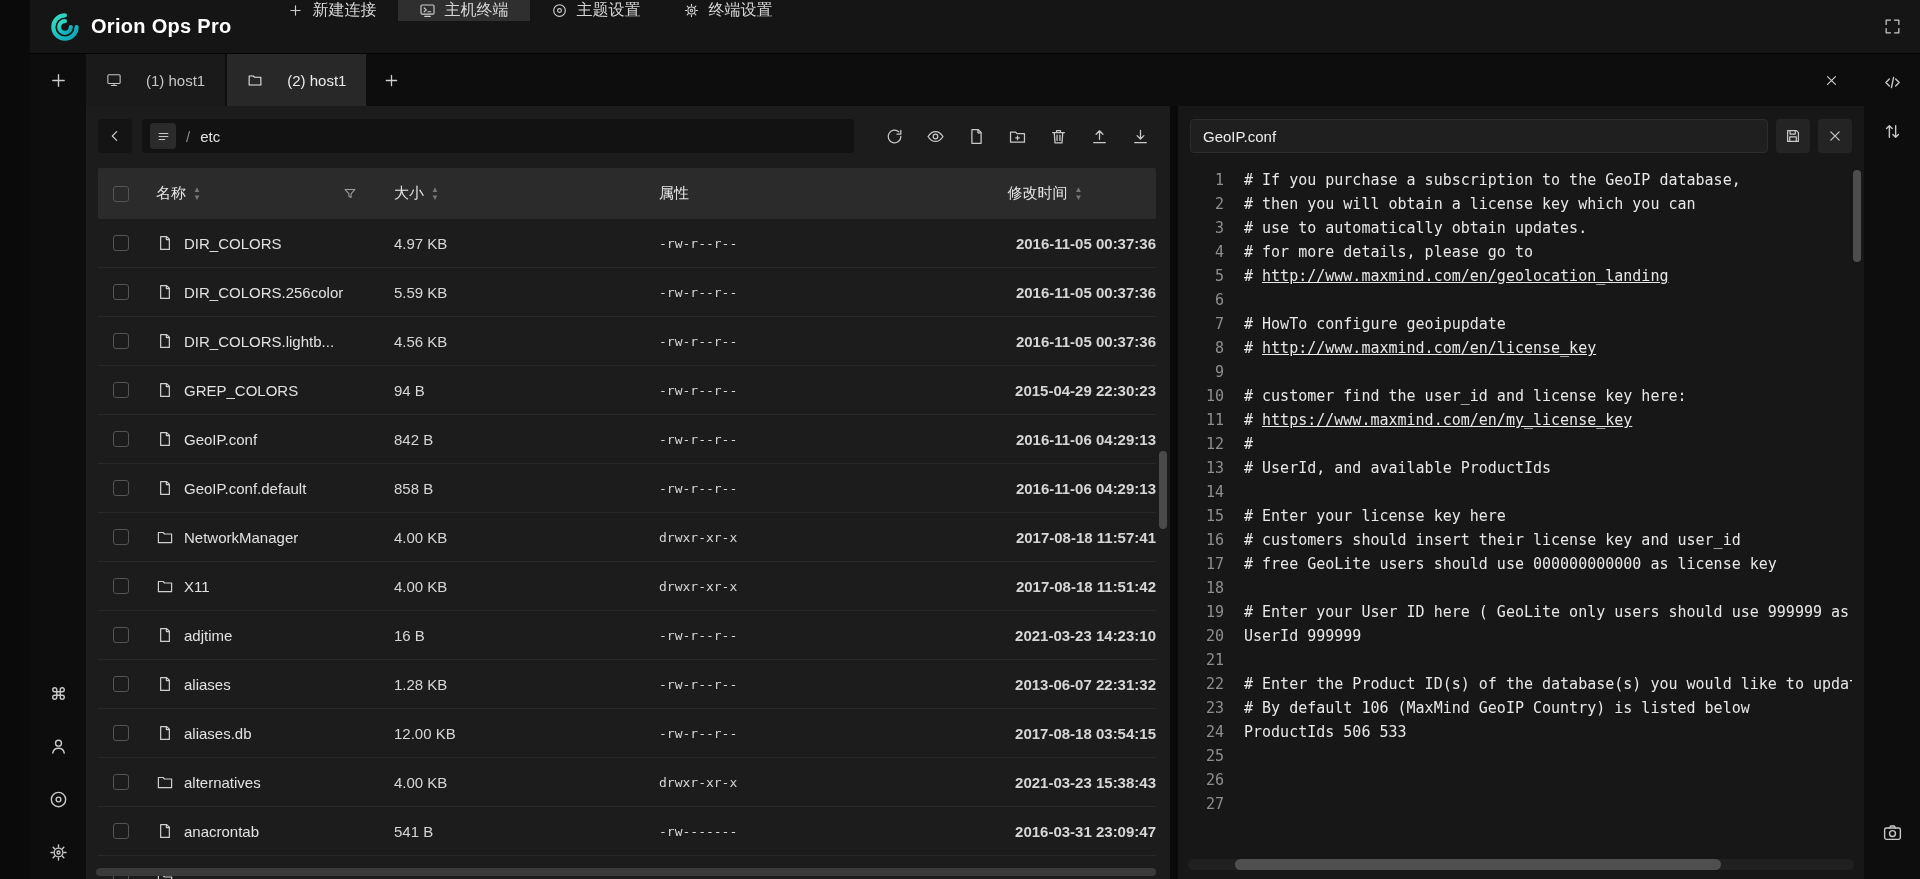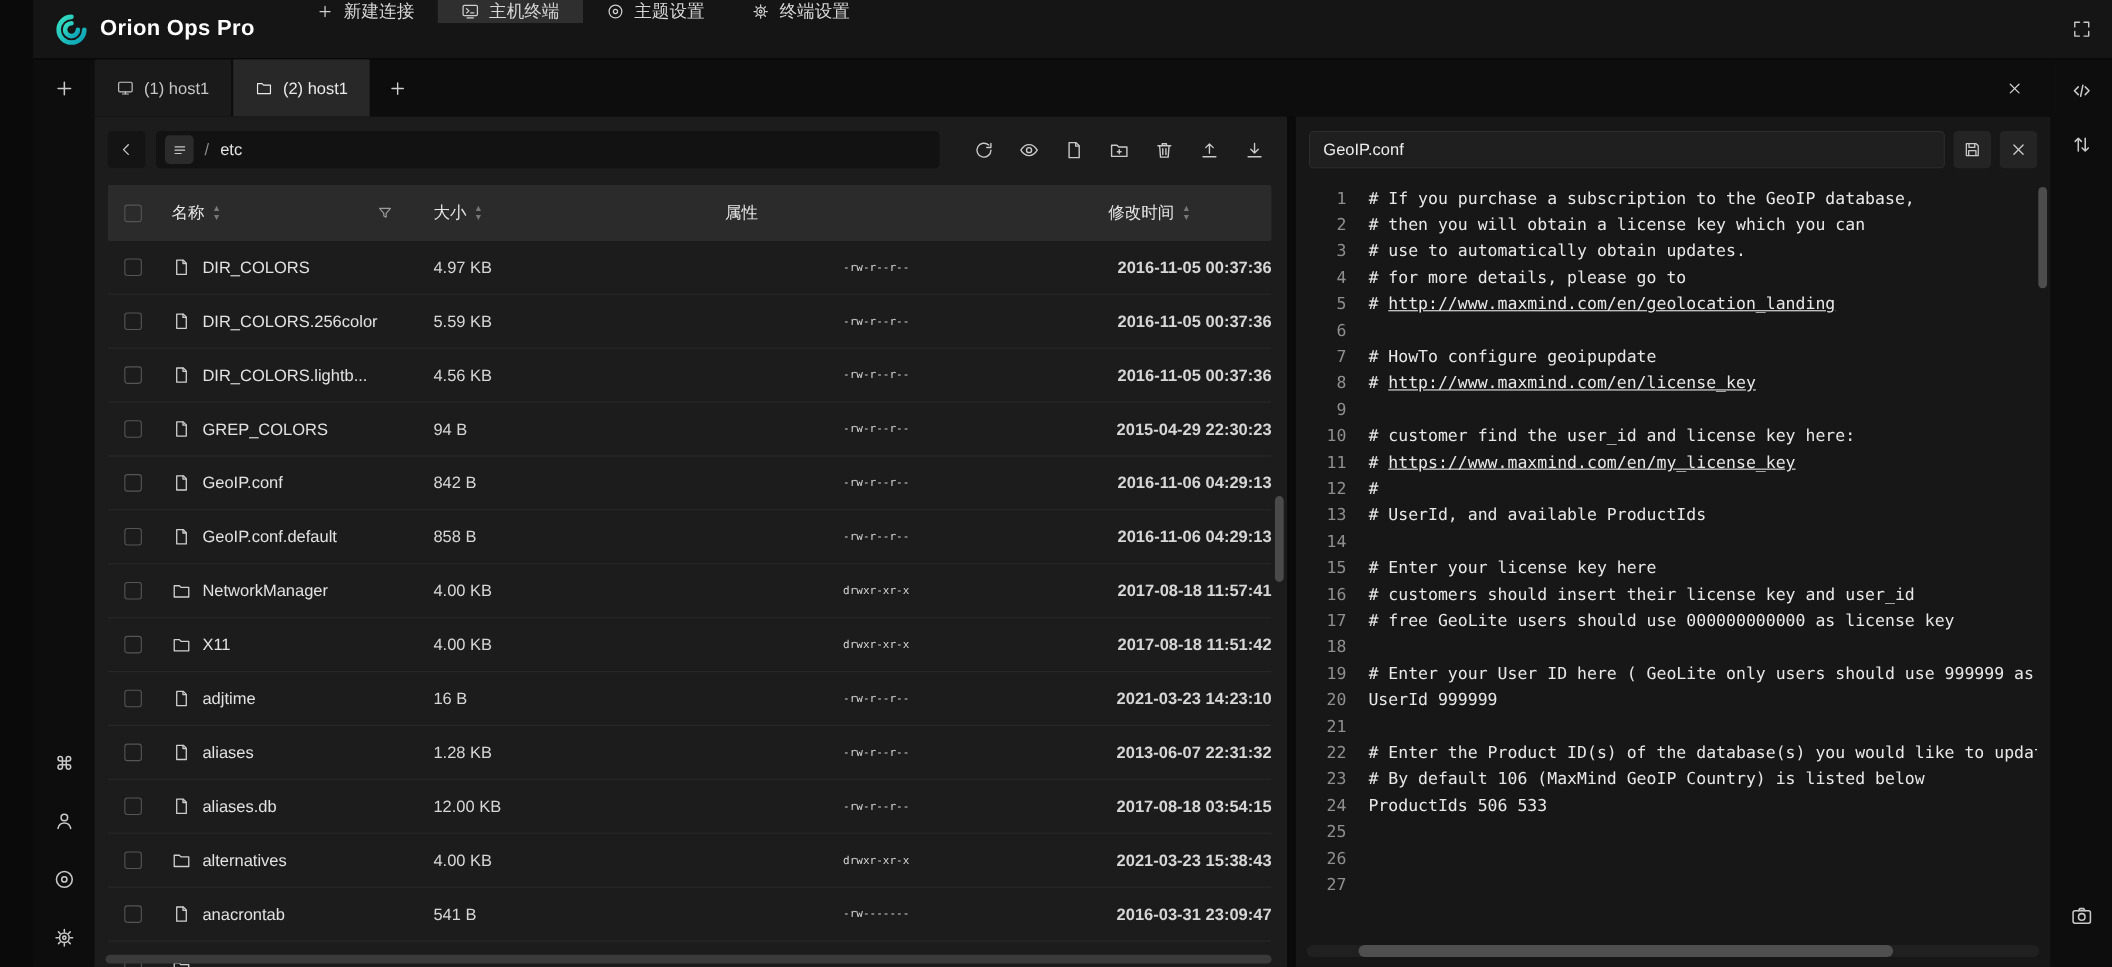--- a/index.html
+++ b/index.html
@@ -26,21 +26,21 @@
   .rail-icon { color:#c9c9c9; font-size:21px; display:flex; cursor:pointer; }
   .right-rail { padding-top:18px; gap:0; }
   .right-rail .rail-icon { margin-bottom:28px; }
   .right-rail .cam-slot { margin-top:auto; margin-bottom:36px; }
 
   .workspace { flex:1; display:flex; flex-direction:column; min-width:0; background:#0a0a0a; }
 
   
   .tabbar { height:52px; flex:none; display:flex; align-items:stretch; background:#0d0d0d; }
   .tabs-c { display:flex; align-items:stretch; }
-  .tab { display:flex; align-items:center; gap:9px; padding:0 20px; font-size:15px; color:#c6c6c6; background:#1a1a1a; margin-right:2px; cursor:pointer; white-space:nowrap; }
+  .tab { display:flex; align-items:center; gap:24px; padding:0 20px; font-size:15px; color:#c6c6c6; background:#1a1a1a; margin-right:2px; cursor:pointer; white-space:nowrap; }
   .tab.active { background:#282828; color:#eaeaea; }
   .tab .icon { font-size:16px; display:flex; }
   .tab-add { width:46px; display:flex; align-items:center; justify-content:center; font-size:19px; color:#cfcfcf; cursor:pointer; }
   .tabbar-close { margin-left:auto; align-self:center; margin-right:18px; width:30px; height:30px; display:flex; align-items:center; justify-content:center; font-size:17px; color:#cfcfcf; cursor:pointer; }
 
   
   .content { flex:1; display:flex; min-height:0; }
 
   
   .file-panel { width:1084px; flex:none; background:#1c1c1c; padding:12px 14px 0 12px; display:flex; flex-direction:column; position:relative; }
@@ -54,21 +54,21 @@
   .ibtn { width:32px; height:32px; display:flex; align-items:center; justify-content:center; font-size:19px; color:#c9c9c9; border-radius:4px; cursor:pointer; }
 
   .fm-table { flex:1; overflow:hidden; }
   .fm-hrow, .fm-row { display:grid; grid-template-columns:46px 250px 265px 275px 1fr; align-items:center; }
   .fm-hrow { height:51px; background:#2b2b2b; font-size:15px; color:#e6e6e6; border-radius:2px; }
   .fm-row { height:49px; border-bottom:1px solid #282828; font-size:15px; color:#d6d6d6; }
   .c-check { display:flex; justify-content:center; }
   .checkbox { width:16px; height:16px; border:1px solid #555555; border-radius:3px; background:transparent; cursor:pointer; }
   .c-name { display:flex; align-items:center; gap:10px; padding-left:12px; color:#e2e2e2; overflow:hidden; white-space:nowrap; }
   .c-name .icon { font-size:18px; color:#cfcfcf; display:flex; flex:none; }
-  .c-attrs { font-family:"DejaVu Sans Mono","Liberation Mono",monospace; font-size:10px;text-align:center; }
+  .c-attrs { font-family:"DejaVu Sans Mono","Liberation Mono",monospace; font-size:13px; }
   .c-time { text-align:right;font-weight:bold; }
   .h-name { display:flex; align-items:center; padding-left:12px; }
   .h-size, .h-attrs { display:flex; align-items:center; }
   .h-time { display:flex; align-items:center; justify-content:center; }
   .h-filter { margin-left:auto; margin-right:36px; font-size:16px; color:#9c9c9c; display:flex; cursor:pointer; }
   .carets { display:inline-flex; flex-direction:column; margin-left:7px; font-size:8px; line-height:7.5px; color:#787878; cursor:pointer; }
   .carets i { font-style:normal; }
 
   .fm-vscroll { position:absolute; top:345px; right:3px; width:8px; height:78px; background:#4a4a4a; border-radius:4px; }
   .fm-hscroll { position:absolute; left:10px; right:14px; bottom:3px; height:8px; background:#3a3a3a; border-radius:4px; }

